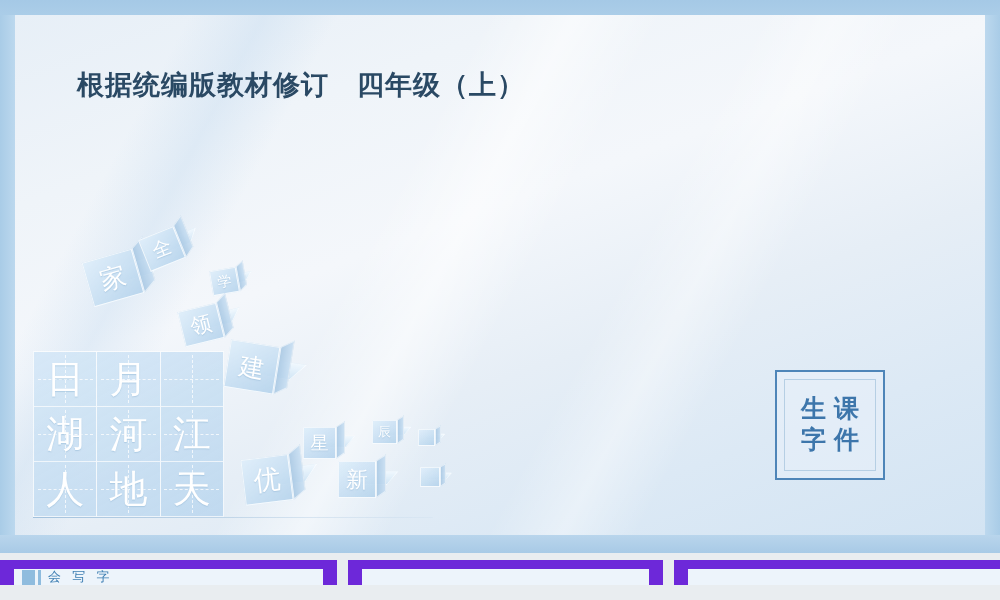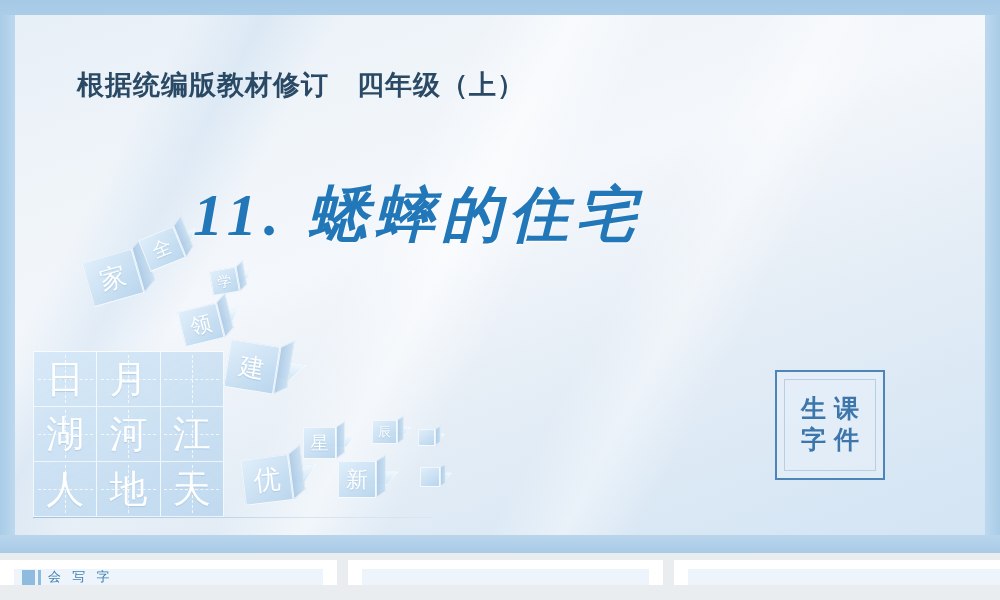--- a/index.html
+++ b/index.html
@@ -249,21 +249,21 @@
     left: 0;
     top: 560px;
     width: 1000px;
     height: 40px;
     display: flex;
     gap: 11px;
   }
   .panel {
     position: relative;
     height: 25px;
-    background: #ffffff;
+    background: #6d28d9;
     box-sizing: border-box;
     padding: 9px 0 0 14px;
     text-align: right;
   }
   .panel-1 { width: 337px; }
   .panel-2 { width: 315px; }
   .panel-3 { width: 326px; }
   .panel-body {
     position: absolute;
     left: 14px; top: 9px;
@@ -305,21 +305,20 @@
     <div class="band-top"></div>
     <div class="band-left"></div>
     <div class="band-right"></div>
     <div class="band-bottom"></div>
 
     <div class="canvas">
       <div class="sheen"></div>
 
       <div class="header-line">根据统编版教材修订　四年级（上）</div>
 
-      <div class="title">11. 蟋蟀的住宅</div>
 
       <div class="badge">
         <div class="badge-inner">
           <div class="badge-grid">
             <div class="badge-ch">生</div>
             <div class="badge-ch">课</div>
             <div class="badge-ch">字</div>
             <div class="badge-ch">件</div>
           </div>
         </div>

